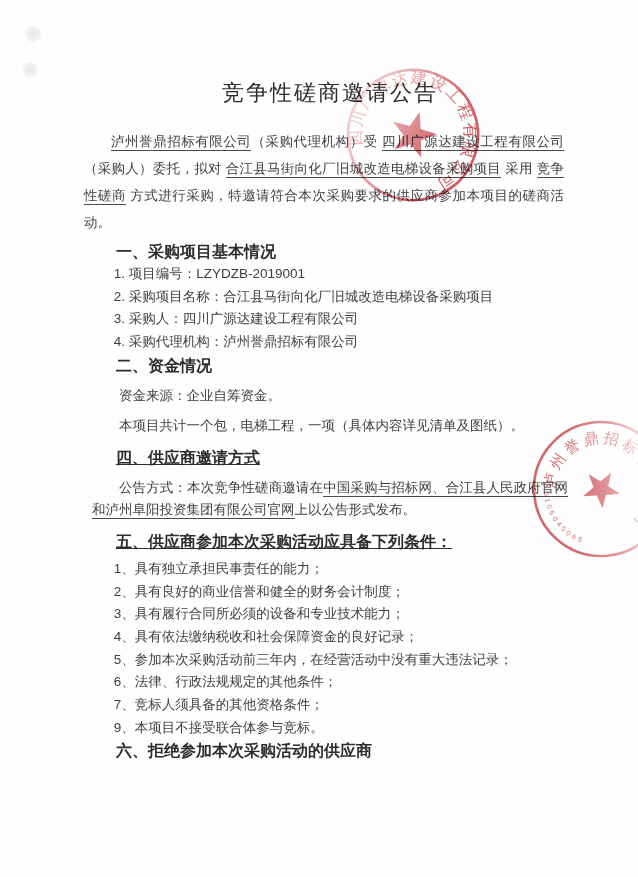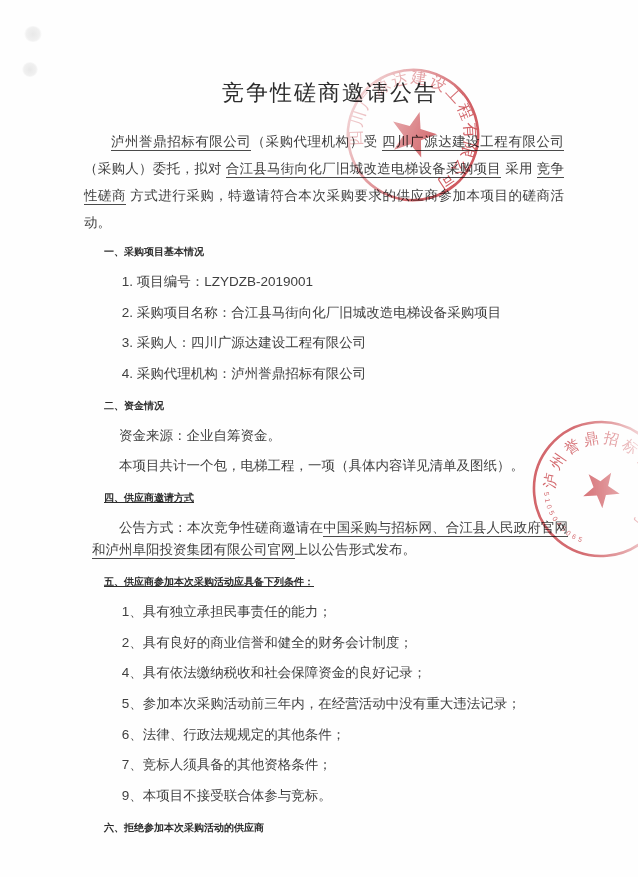--- a/index.html
+++ b/index.html
@@ -10,26 +10,26 @@
   .doc{position:absolute;left:84px;top:78px;width:492px;}
   .title{
     font-size:22px;font-weight:normal;letter-spacing:2px;text-align:center;
     color:#2d2d2d;margin:0 0 20px 0;
   }
   .intro{
     font-size:13.5px;line-height:27px;text-align:justify;text-indent:2em;
     margin:0 12px 4px 0;
   }
   .sec-heading{
-    font-weight:bold;font-size:10px;line-height:23px;text-indent:2em;
+    font-weight:bold;font-size:16px;line-height:23px;text-indent:2em;
     color:#2d2d2d;
   }
   .sec-heading.spaced{margin-top:8px;margin-bottom:5px;text-decoration:underline;}
   .para{font-size:13.5px;line-height:22.5px;text-indent:2em;text-align:justify;margin:8px;}
-  .item{font-size:13.5px;line-height:22.7px;text-indent:2.2em;margin:8px;}
+  .item{font-size:13.5px;line-height:22.7px;text-indent:2.2em;margin:0;}
   .u{border-bottom:1px solid #4a4a4a;padding-bottom:1px;}
   .seal{position:absolute;mix-blend-mode:multiply;pointer-events:none;}
   .seal-buyer{left:338px;top:60px;transform:rotate(28deg);}
   .seal-agency{left:521px;top:409px;transform:rotate(40deg);}
   .speck{position:absolute;border-radius:50%;opacity:.16;
     background:radial-gradient(circle,#777 0%,#aaa 55%,transparent 75%);}
   .speck1{left:24px;top:26px;width:18px;height:16px;}
   .speck2{left:22px;top:62px;width:16px;height:15px;}
 </style>
 </head>
@@ -50,20 +50,21 @@
         <p class="item"><span>3. 采购人：四川广源达建设工程有限公司</span></p>
         <p class="item"><span>4. 采购代理机构：泸州誉鼎招标有限公司</span></p>
         <div class="sec-heading">二、资金情况</div>
         <p class="para"><span>资金来源：企业自筹资金。</span></p>
         <p class="para"><span>本项目共计一个包，电梯工程，一项（具体内容详见清单及图纸）。</span></p>
         <div class="sec-heading spaced">四、供应商邀请方式</div>
         <p class="para"><span>公告方式：本次竞争性磋商邀请在</span><span class="u">中国采购与招标网、合江县人民政府官网和泸州阜阳投资集团有限公司官网</span><span>上以公告形式发布。</span></p>
         <div class="sec-heading spaced">五、供应商参加本次采购活动应具备下列条件：</div>
         <p class="item"><span>1、具有独立承担民事责任的能力；</span></p>
         <p class="item"><span>2、具有良好的商业信誉和健全的财务会计制度；</span></p>
+        <p class="item"><span>3、具有履行合同所必须的设备和专业技术能力；</span></p>
         <p class="item"><span>4、具有依法缴纳税收和社会保障资金的良好记录；</span></p>
         <p class="item"><span>5、参加本次采购活动前三年内，在经营活动中没有重大违法记录；</span></p>
         <p class="item"><span>6、法律、行政法规规定的其他条件；</span></p>
         <p class="item"><span>7、竞标人须具备的其他资格条件；</span></p>
         <p class="item"><span>9、本项目不接受联合体参与竞标。</span></p>
         <div class="sec-heading">六、拒绝参加本次采购活动的供应商</div>
       </div>
   </div>
 
   <svg class="seal seal-buyer" width="150" height="150" viewBox="0 0 150 150">

